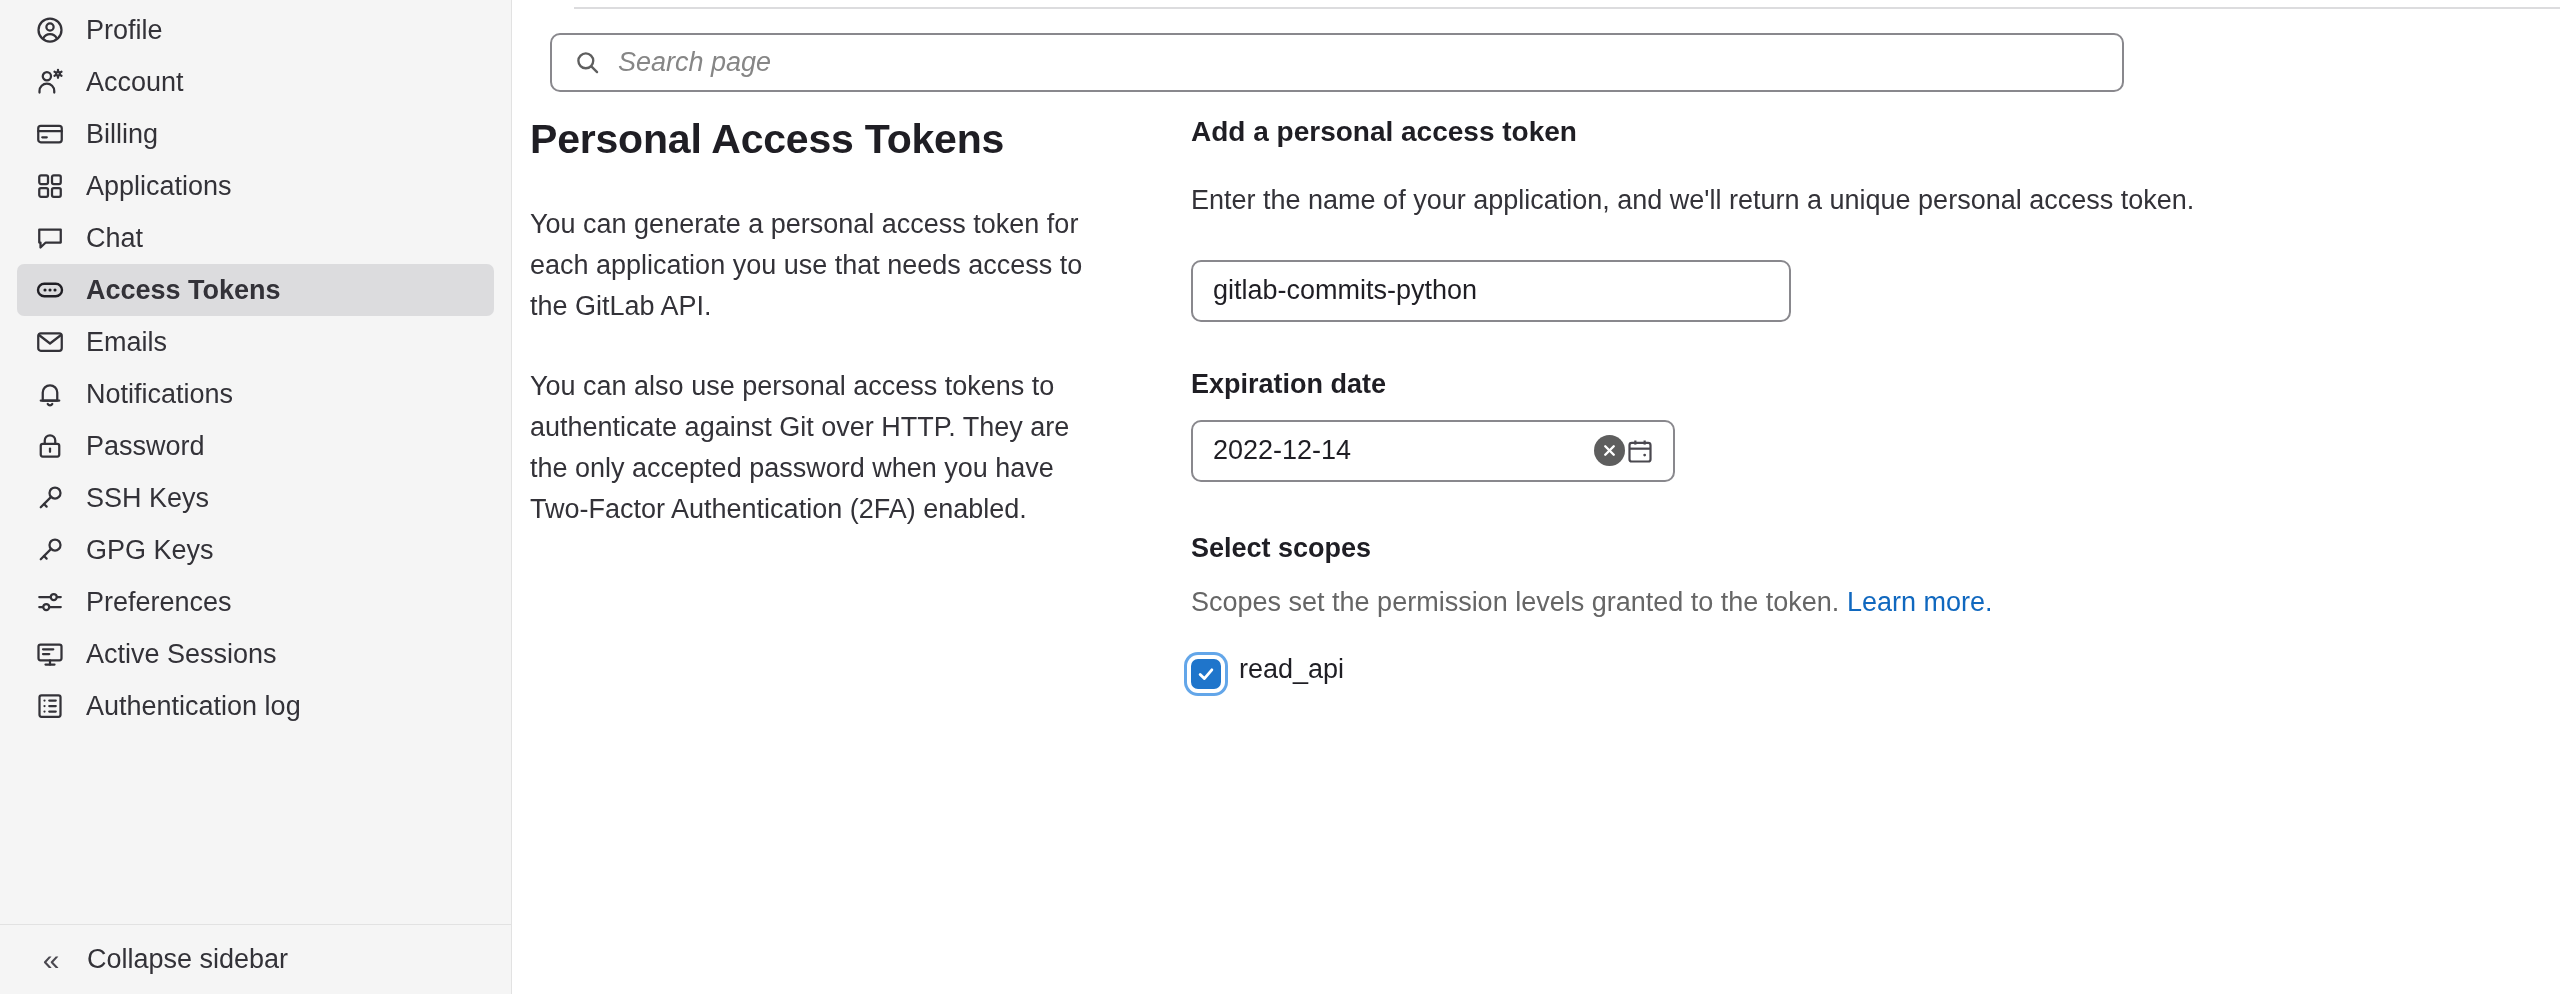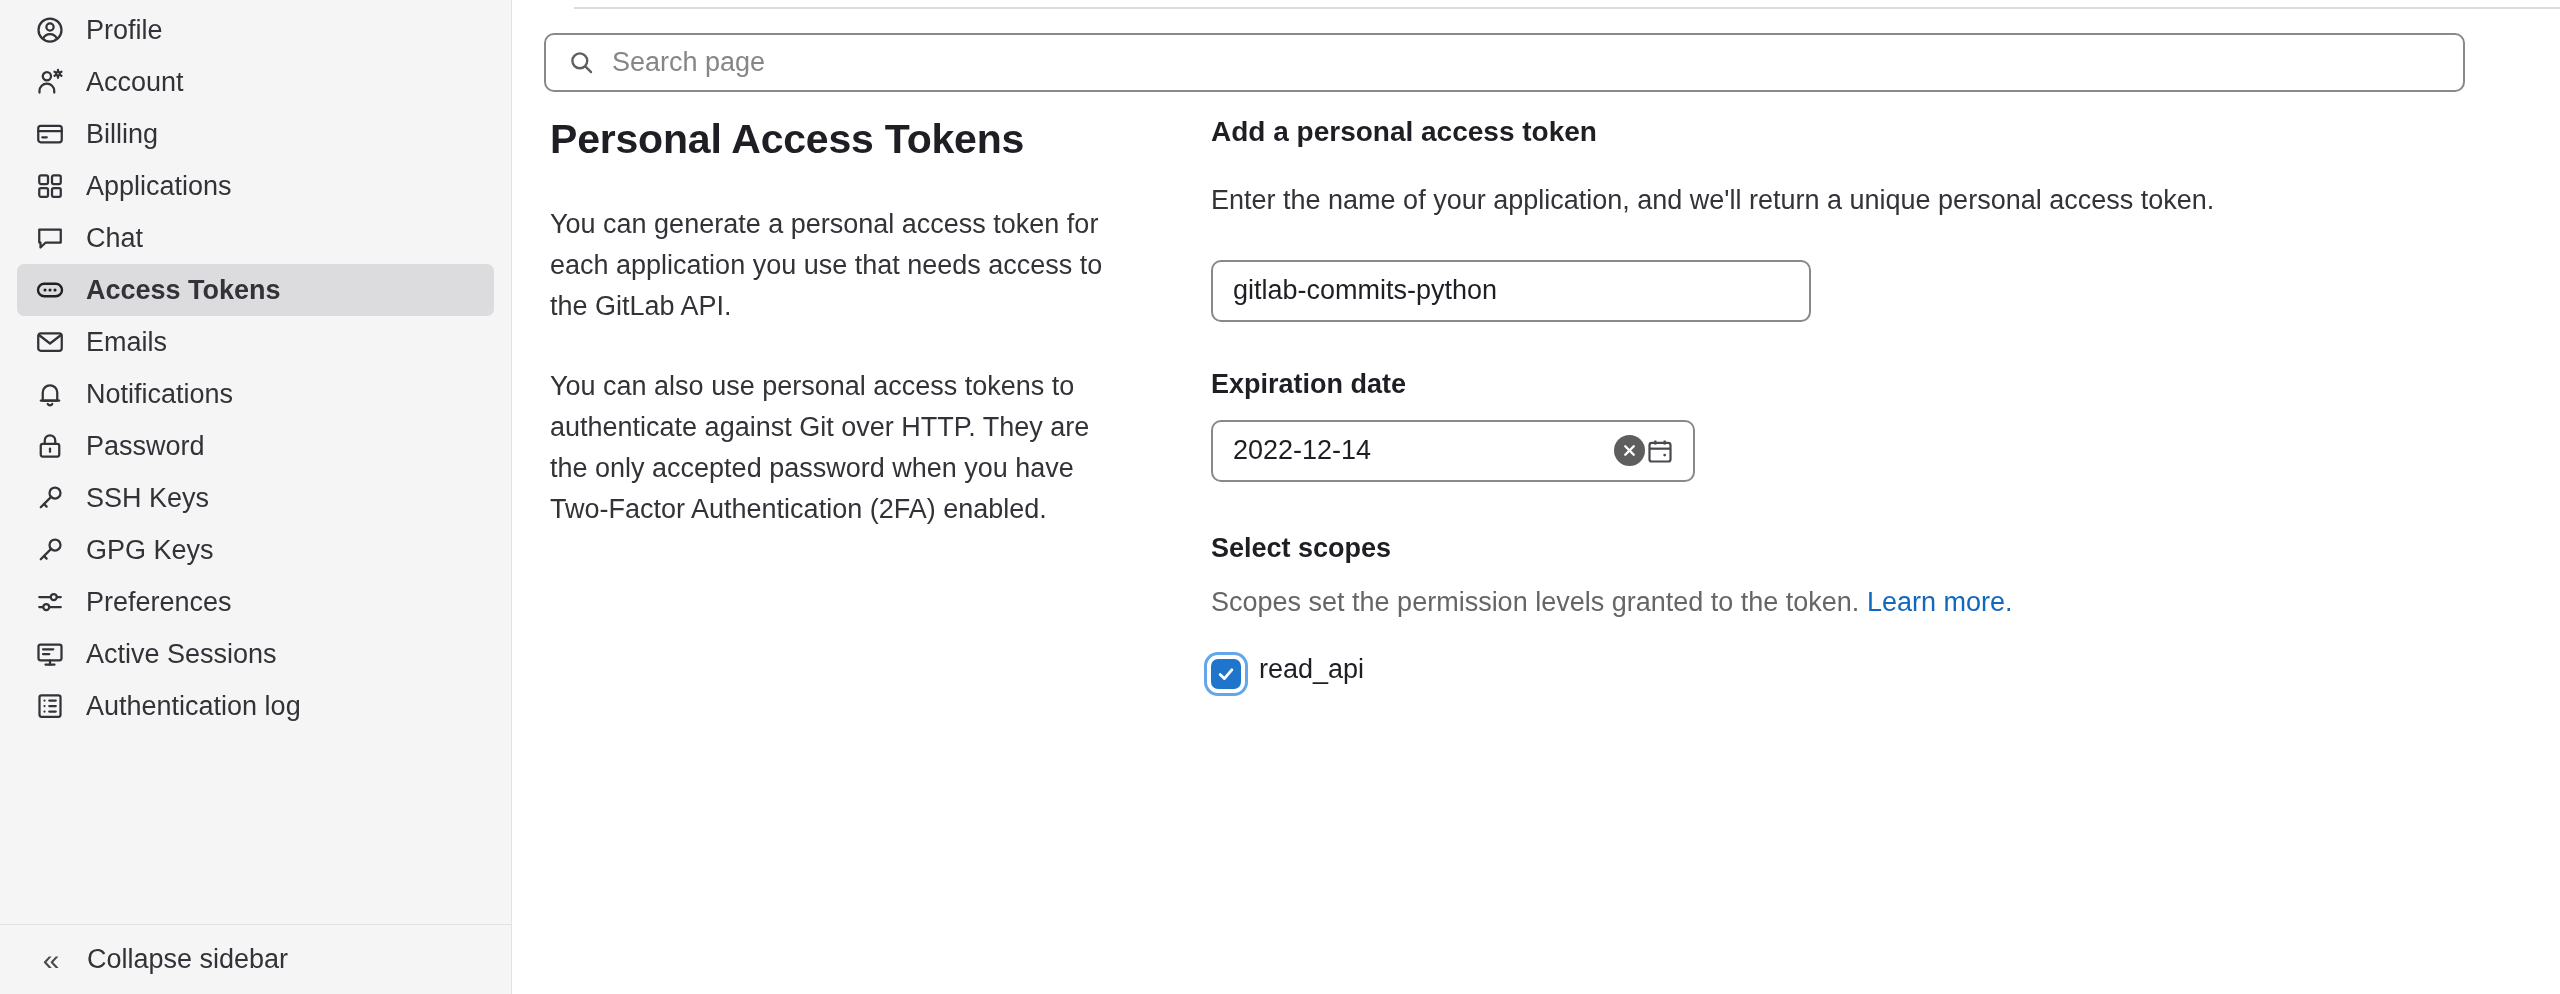--- a/index.html
+++ b/index.html
@@ -105,23 +105,24 @@
     position: absolute;
     top: 7px;
     left: 62px;
     width: 2086px;
     height: 2px;
     background: #dcdcde;
   }
   .search-wrap {
     position: absolute;
     top: 33px;
-    left: 32px;
-    width: 1921px;
+    left: 38px;
+    width: 1574px;
     height: 59px;
+    font-style: italic;
   }
   .search-box {
     width: 100%; height: 100%;
     border: 2px solid #89888d;
     border-radius: 10px;
     background: #fff;
     display: flex;
     align-items: center;
     padding: 0 22px;
     gap: 17px;
@@ -130,21 +131,21 @@
   .search-ph {
     font-size: 27px;
     color: #868686;
     line-height: 1;
     user-select: none;
   }
 
   .content {
     position: absolute;
     top: 115px;
-    left: 38px;
+    left: 18px;
     right: 0;
     display: flex;
     gap: 0;
   }
   .col-left {
     flex: 0 0 661px;
     padding-right: 80px;
   }
   .col-right {
     flex: 1 1 auto;

